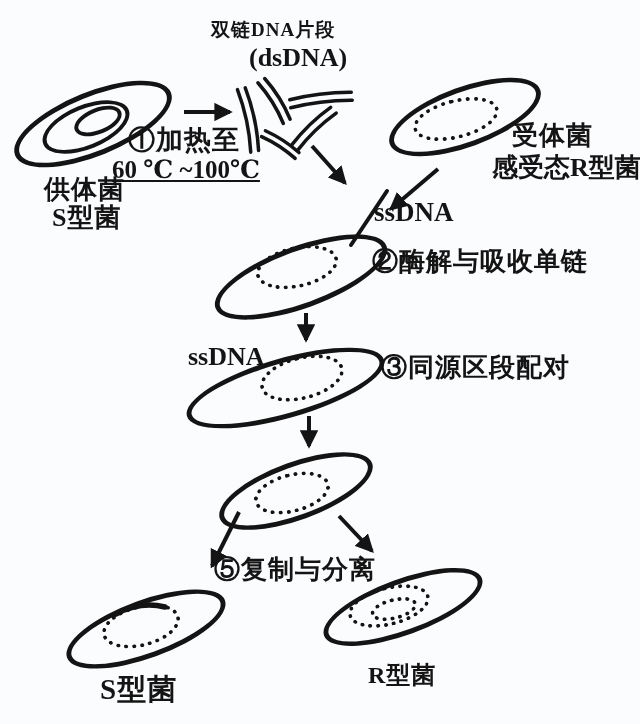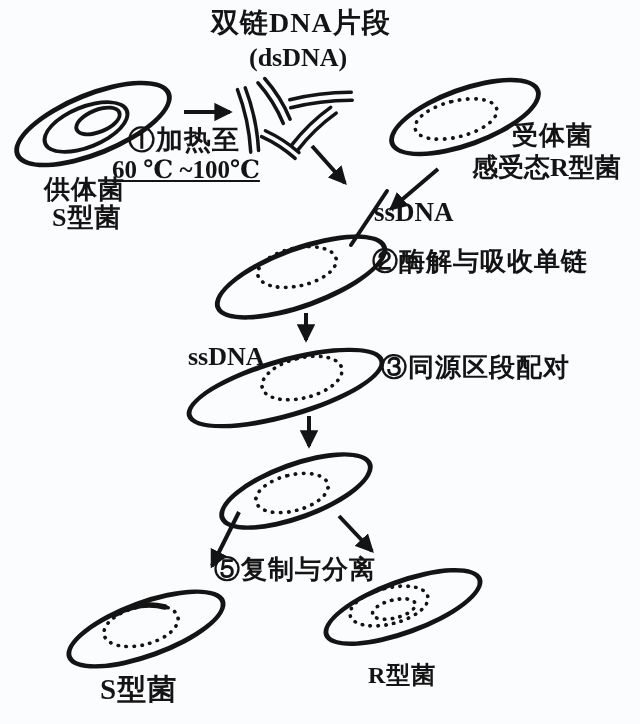--- a/index.html
+++ b/index.html
@@ -95,31 +95,31 @@
   <div class="cell" style="left:215px;top:462px;width:162px;height:58px;transform:rotate(-20deg);"></div>
   <div class="chr" style="left:253px;top:473px;width:78px;height:40px;transform:rotate(-14deg);"></div>
 
   <div class="cell" style="left:62px;top:600px;width:168px;height:58px;transform:rotate(-20deg);"></div>
   <div class="chr" style="left:101px;top:605px;width:80px;height:42px;transform:rotate(-14deg);"></div>
 
   <div class="cell" style="left:319px;top:579px;width:168px;height:56px;transform:rotate(-20deg);"></div>
   <div class="chr" style="left:347px;top:586px;width:84px;height:40px;transform:rotate(-14deg);"></div>
   <div class="chr" style="left:370px;top:598px;width:48px;height:22px;transform:rotate(-14deg);"></div>
 
-  <div class="lbl" style="left:211px;top:8px;font-size:28px;">双链DNA片段</div>
+  <div class="lbl" style="left:211px;top:20px;font-size:19px;">双链DNA片段</div>
   <div class="lbl" style="left:249px;top:44px;font-size:26px;letter-spacing:0;">(dsDNA)</div>
 
   <div class="lbl" style="left:128px;top:126px;font-size:27px;">①加热至</div>
   <div class="lbl" style="left:112px;top:156px;font-size:25px;letter-spacing:0;text-decoration:underline;">60 ℃ ~100℃</div>
 
   <div class="lbl" style="left:44px;top:176px;font-size:26px;">供体菌</div>
   <div class="lbl" style="left:52px;top:204px;font-size:26px;">S型菌</div>
 
   <div class="lbl" style="left:512px;top:122px;font-size:26px;">受体菌</div>
-  <div class="lbl" style="left:472px;top:154px;font-size:26px;letter-spacing:0;">感受态R型菌</div>
+  <div class="lbl" style="left:492px;top:154px;font-size:26px;letter-spacing:0;">感受态R型菌</div>
 
   <div class="lbl" style="left:374px;top:198px;font-size:27px;letter-spacing:0;">ssDNA</div>
 
   <div class="lbl" style="left:372px;top:248px;font-size:26px;">②酶解与吸收单链</div>
 
   <div class="lbl" style="left:188px;top:343px;font-size:26px;letter-spacing:0;">ssDNA</div>
 
   <div class="lbl" style="left:381px;top:354px;font-size:26px;">③同源区段配对</div>
 
 

